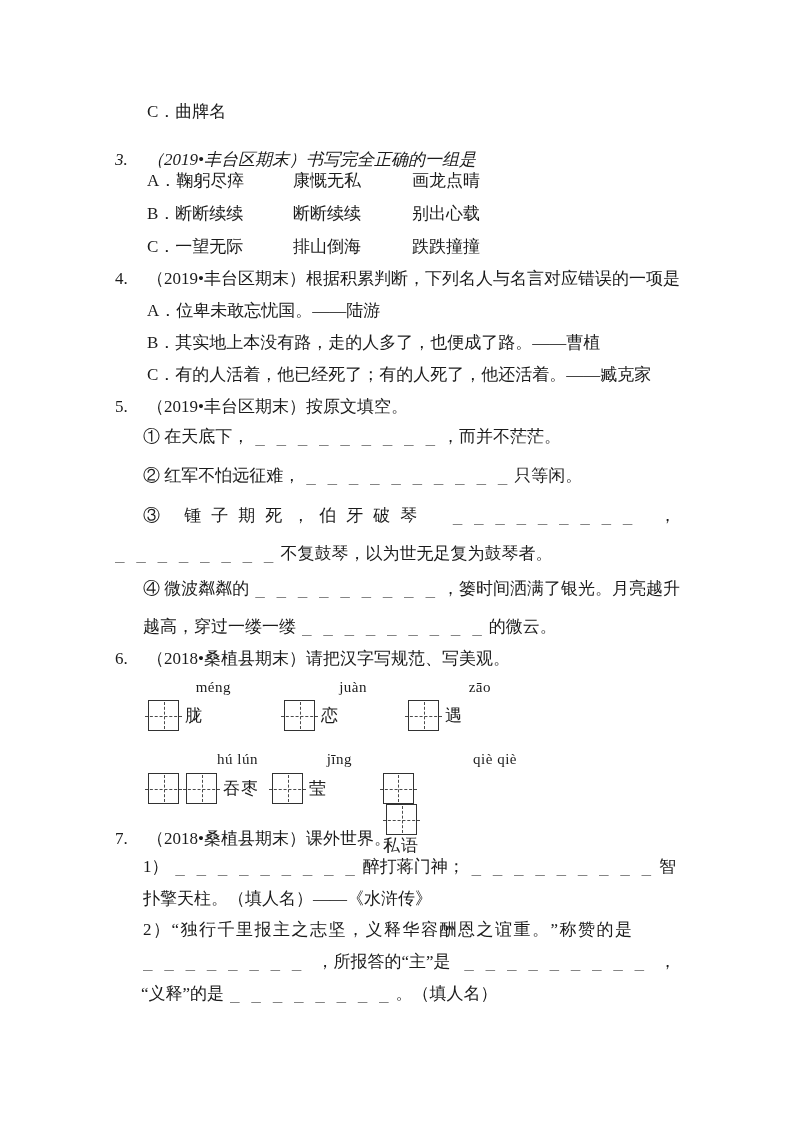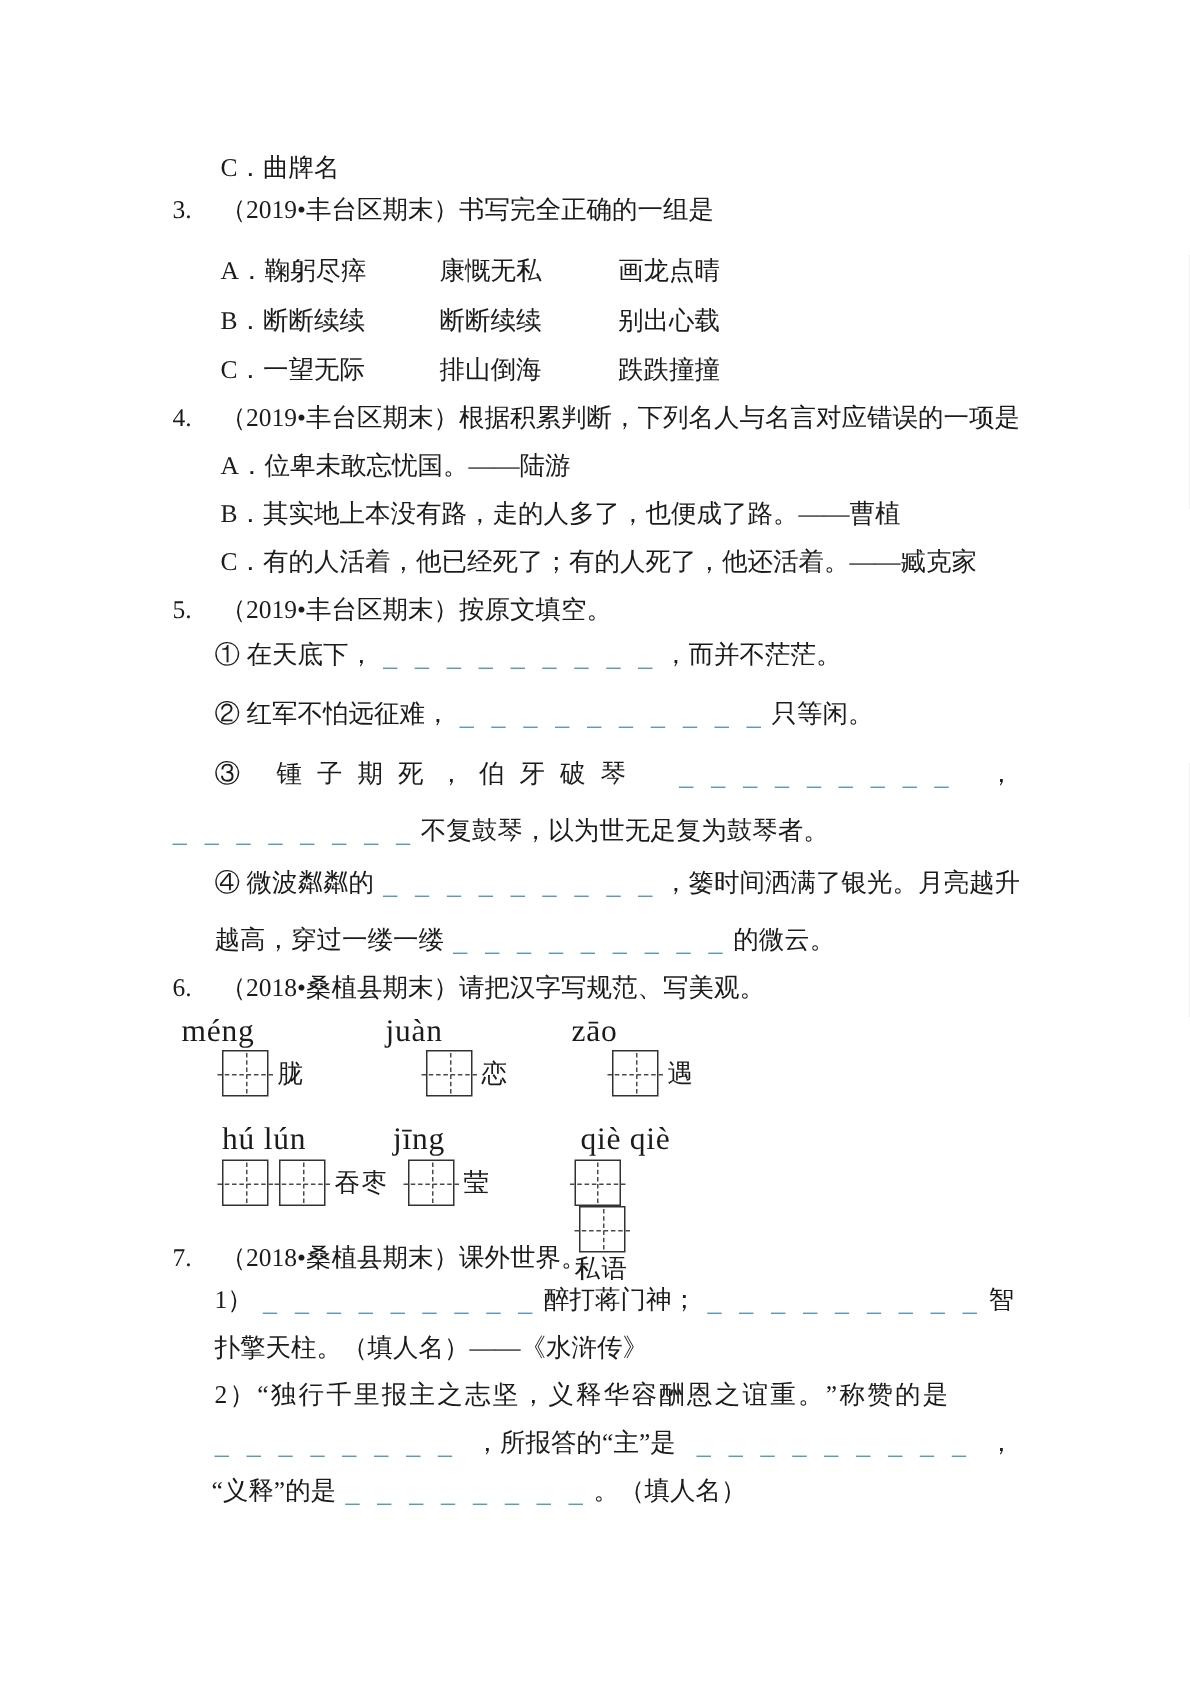--- a/index.html
+++ b/index.html
@@ -15,21 +15,21 @@
   }
   .line{position:absolute;white-space:nowrap;line-height:22px;}
   .qnum{display:inline-block;width:32px;}
   .col{position:absolute;top:0;}
   .col2{left:146px;}
   .col3{left:265px;}
   .blank{
     font-family:"DejaVu Sans Mono",monospace;
     font-size:16px;
     letter-spacing:1px;
-    color:#0369a1;
+    color:#404040;
     margin:0 6px;
   }
   .blank.nolead{margin-left:0;}
   .flexline{
     display:flex;
     justify-content:space-between;
     align-items:flex-start;
     width:533px;
   }
   .flexline .blank{margin:0;}
@@ -49,32 +49,32 @@
     content:"";position:absolute;left:-4px;right:-4px;top:50%;
     border-top:1.5px dashed #4a4a4a;
   }
   .tian::after{
     content:"";position:absolute;top:1px;bottom:1px;left:50%;
     border-left:1.5px dashed #4a4a4a;
   }
   .boxrow{display:inline-flex;align-items:center;position:absolute;top:0;}
   .boxrow .tian + .tian{margin-left:7px;}
   .gridchars{margin-left:6px;letter-spacing:1px;}
-  .pinyin{position:absolute;top:0;text-align:left;font-size:21px;letter-spacing:0.5px;}
+  .pinyin{position:absolute;top:0;text-align:right;font-size:15px;letter-spacing:0.5px;}
 </style>
 </head>
 <body>
 
 <div class="page">
 
   <div class="line" style="top:101px;left:147px;">
     <span>C．</span><span>曲牌名</span>
   </div>
 
-  <div class="line" style="top:129px;left:115px;">
+  <div class="line" style="top:149px;left:115px;font-style:italic;">
     <span class="qnum">3.</span><span>（2019•丰台区期末）</span><span>书写完全正确的一组是</span>
   </div>
   <div class="line" style="top:170px;left:147px;">
     <span>A．</span><span>鞠躬尽瘁</span>
     <span class="col col2">康慨无私</span>
     <span class="col col3">画龙点晴</span>
   </div>
   <div class="line" style="top:203px;left:147px;">
     <span>B．</span><span>断断续续</span>
     <span class="col col2">断断续续</span>

